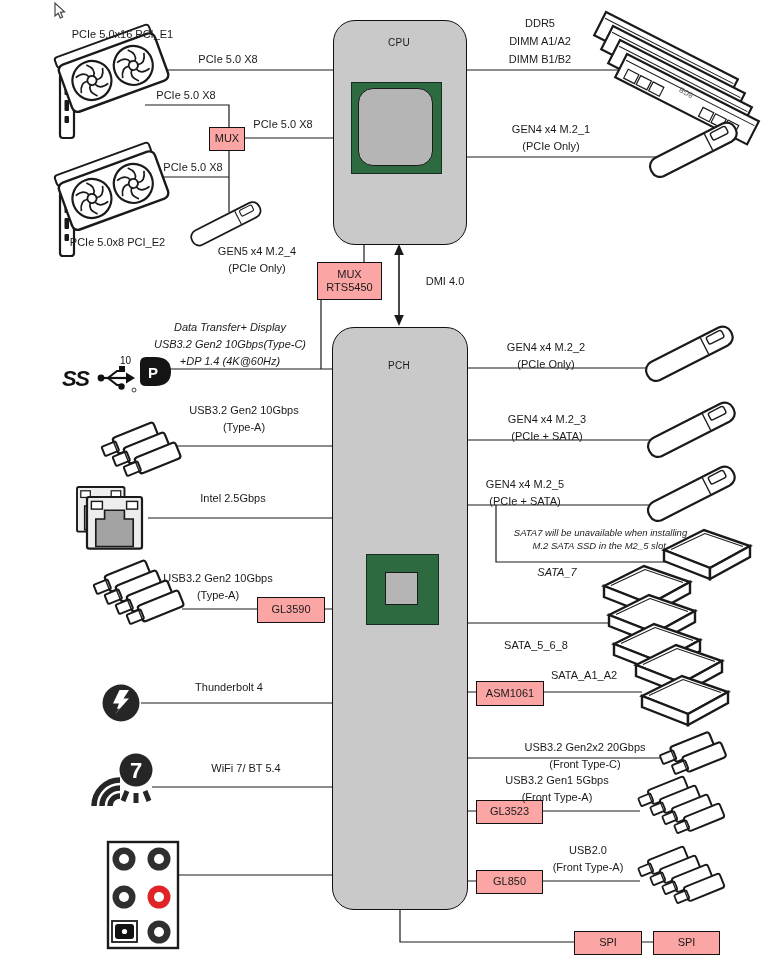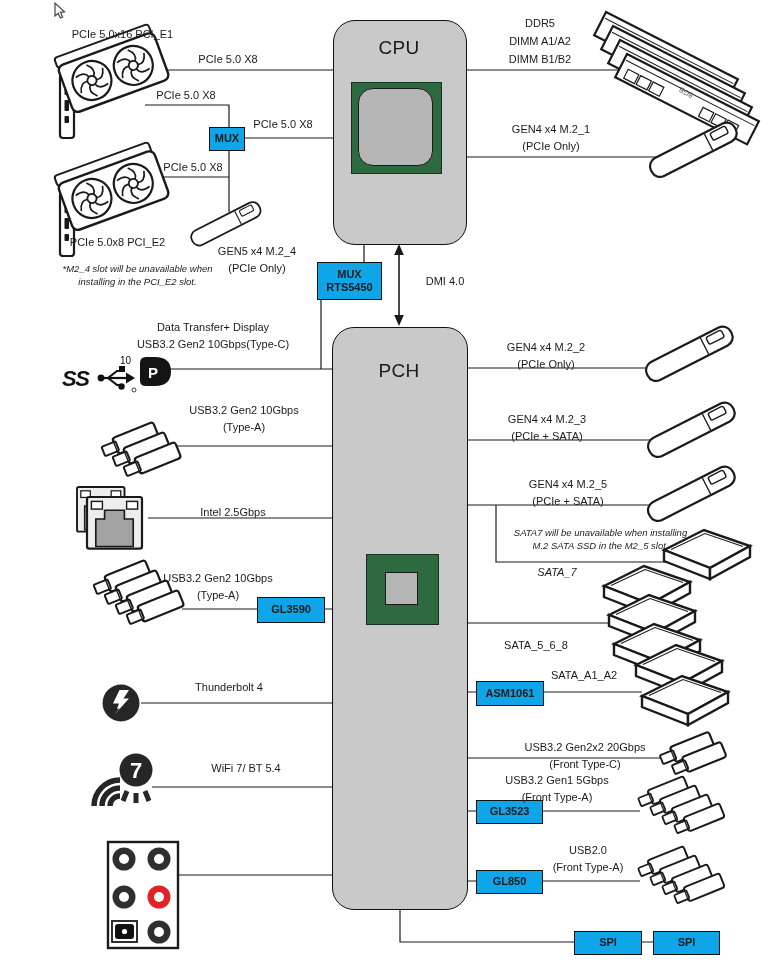--- a/index.html
+++ b/index.html
@@ -5,26 +5,26 @@
   html,body{margin:0;padding:0;background:#fff;}
   .stage{position:relative;width:780px;height:969px;background:#fff;overflow:hidden;
          font-family:"Liberation Sans",sans-serif;color:#1a1a1a;}
   .layer-svg{position:absolute;left:0;top:0;z-index:1;}
   .lbl{position:absolute;z-index:3;font-size:11px;line-height:17px;text-align:center;white-space:nowrap;}
   .lh18 div{line-height:18px;}
   .lh16 div{line-height:16px;}
   .note{position:absolute;z-index:3;font-size:9.5px;font-style:italic;line-height:13px;
         text-align:center;white-space:nowrap;color:#222;}
   .bigbox{position:absolute;z-index:2;background:#c9c9c9;border:1.5px solid #111;border-radius:22px;}
-  .chipname{position:absolute;z-index:3;font-size:19px;text-align:center;letter-spacing:.3px;}
+  .chipname{position:absolute;z-index:3;font-size:10px;text-align:center;letter-spacing:.3px;}
   .green{position:absolute;z-index:3;background:#2d6a40;border:1.5px solid #15301e;}
   .die{position:absolute;background:#b5b5b5;border:1.5px solid #1a1a1a;}
-  .sbox{position:absolute;z-index:3;background:#0ea5e9;border:1.4px solid #111;
+  .sbox{position:absolute;z-index:3;background:#fca5a5;border:1.4px solid #111;
         display:flex;flex-direction:column;align-items:center;justify-content:center;
-        font-size:11px;line-height:13.5px;text-align:center;font-weight:bold;}
+        font-size:11px;line-height:13.5px;text-align:center;}
 </style>
 </head>
 <body>
 
 <div class="stage">
 
   <svg class="layer-svg" width="780" height="969" viewBox="0 0 780 969">
     <defs>
       <path id="blade" d="M0,-16.5 Q8,-9.5 3,-3.5" fill="none" stroke="#1a1a1a" stroke-width="1.7"></path>
       <g id="fan">
@@ -266,59 +266,56 @@
   <div class="lbl" style="left:178px;top:51px;width:100px;">PCIe 5.0 X8</div>
   <div class="lbl" style="left:136px;top:87px;width:100px;">PCIe 5.0 X8</div>
   <div class="lbl" style="left:233px;top:116px;width:100px;">PCIe 5.0 X8</div>
   <div class="lbl" style="left:143px;top:159px;width:100px;">PCIe 5.0 X8</div>
   <div class="lbl" style="left:40px;top:234px;width:155px;">PCIe 5.0x8 PCI_E2</div>
 
   <div class="lbl" style="left:187px;top:243px;width:140px;">
     <div>GEN5 x4 M.2_4</div>
     <div>(PCIe Only)</div>
   </div>
-  <div class="note" style="left:45px;top:262px;width:185px;">
-    <div>*M2_4 slot will be unavailable when</div>
-    <div>installing in the PCI_E2 slot.</div>
-  </div>
 
   <div class="lbl" style="left:410px;top:273px;width:70px;text-align:center;">DMI 4.0</div>
 
   <div class="lbl lh18" style="left:480px;top:14px;width:120px;">
     <div>DDR5</div>
     <div>DIMM A1/A2</div>
     <div>DIMM B1/B2</div>
   </div>
 
   <div class="lbl" style="left:491px;top:121px;width:120px;">
     <div>GEN4 x4 M.2_1</div>
     <div>(PCIe Only)</div>
   </div>
 
-  <div class="lbl" style="left:96px;top:319px;width:234px;">
+  <div class="lbl" style="left:113px;top:319px;width:234px;font-style:italic;">
     <div>Data Transfer+ Display</div>
     <div>USB3.2 Gen2 10Gbps(Type-C)</div>
+    <div>+DP 1.4 (4K@60Hz)</div>
   </div>
 
   <div class="lbl" style="left:164px;top:402px;width:160px;">
     <div>USB3.2 Gen2 10Gbps</div>
     <div>(Type-A)</div>
   </div>
 
-  <div class="lbl" style="left:173px;top:504px;width:120px;">Intel 2.5Gbps</div>
+  <div class="lbl" style="left:173px;top:490px;width:120px;">Intel 2.5Gbps</div>
 
   <div class="lbl" style="left:486px;top:339px;width:120px;">
     <div>GEN4 x4 M.2_2</div>
     <div>(PCIe Only)</div>
   </div>
   <div class="lbl" style="left:487px;top:411px;width:120px;">
     <div>GEN4 x4 M.2_3</div>
     <div>(PCIe + SATA)</div>
   </div>
-  <div class="lbl" style="left:508px;top:476px;width:120px;">
+  <div class="lbl" style="left:465px;top:476px;width:120px;">
     <div>GEN4 x4 M.2_5</div>
     <div>(PCIe + SATA)</div>
   </div>
 
   <div class="note" style="left:488px;top:526px;width:225px;">
     <div>SATA7 will be unavailable when installing</div>
     <div>M.2 SATA SSD in the M2_5 slot.</div>
   </div>
   <div class="lbl" style="left:507px;top:564px;width:100px;font-style:italic;">SATA_7</div>
 

